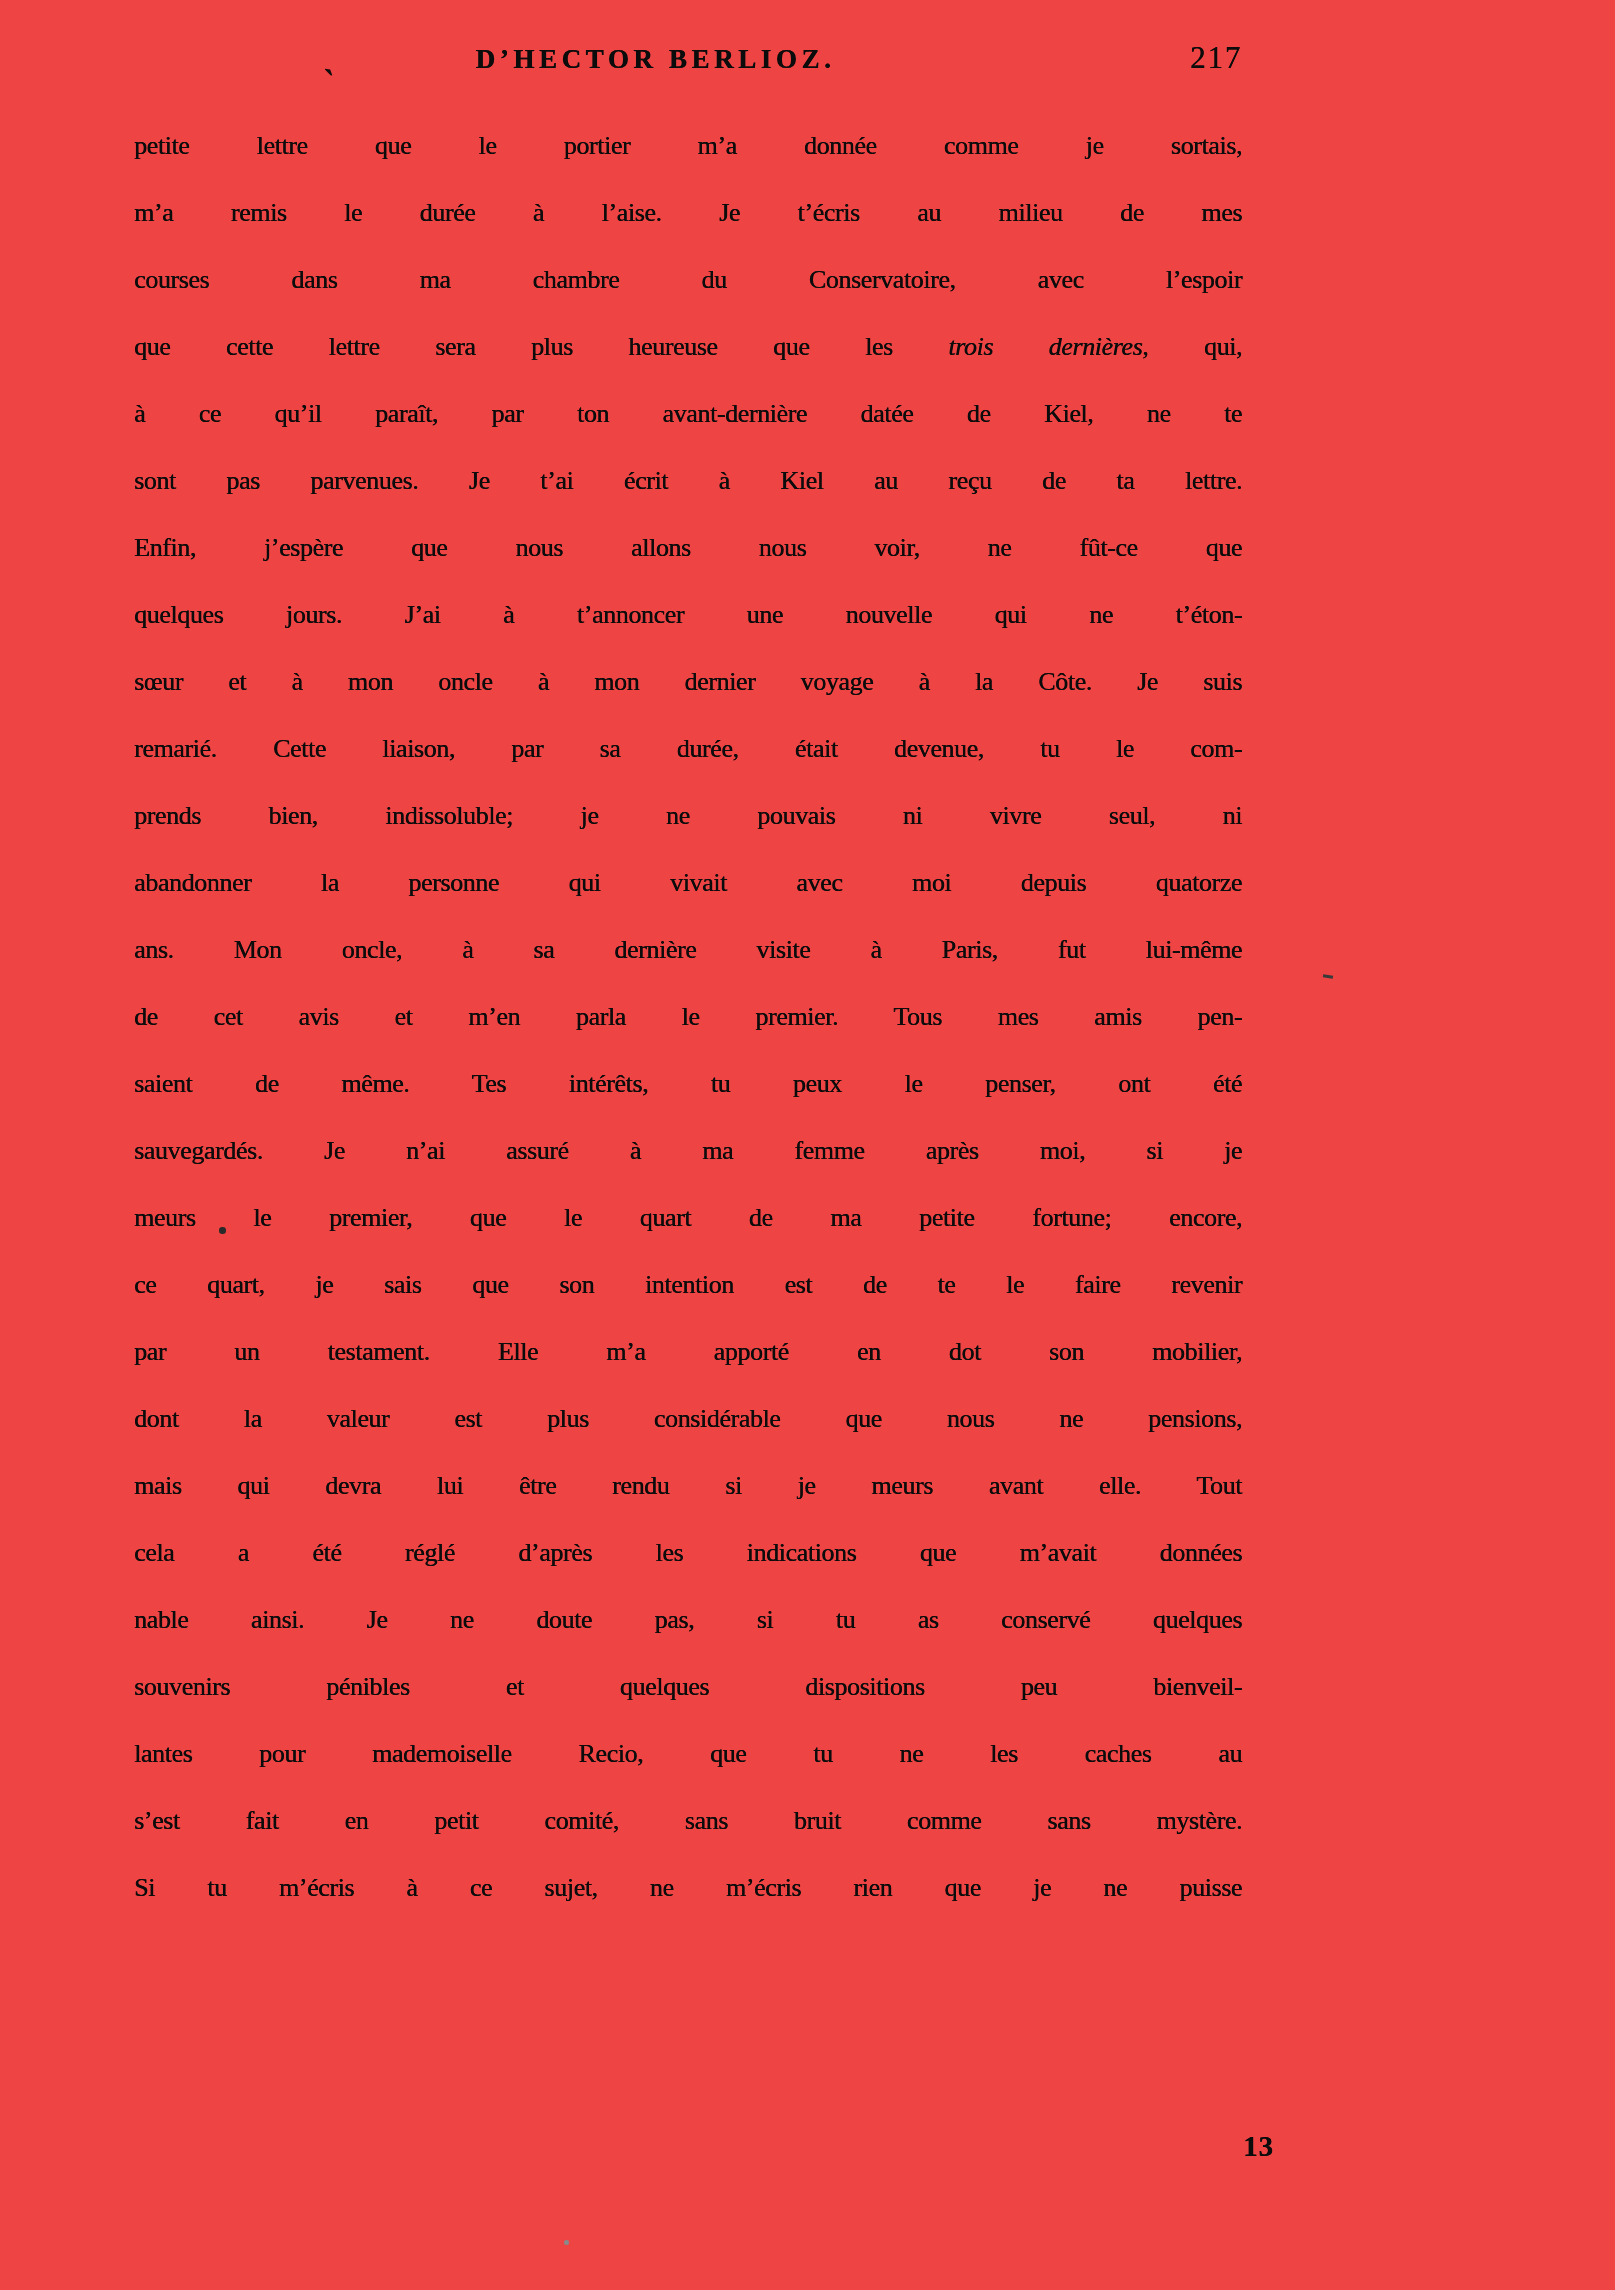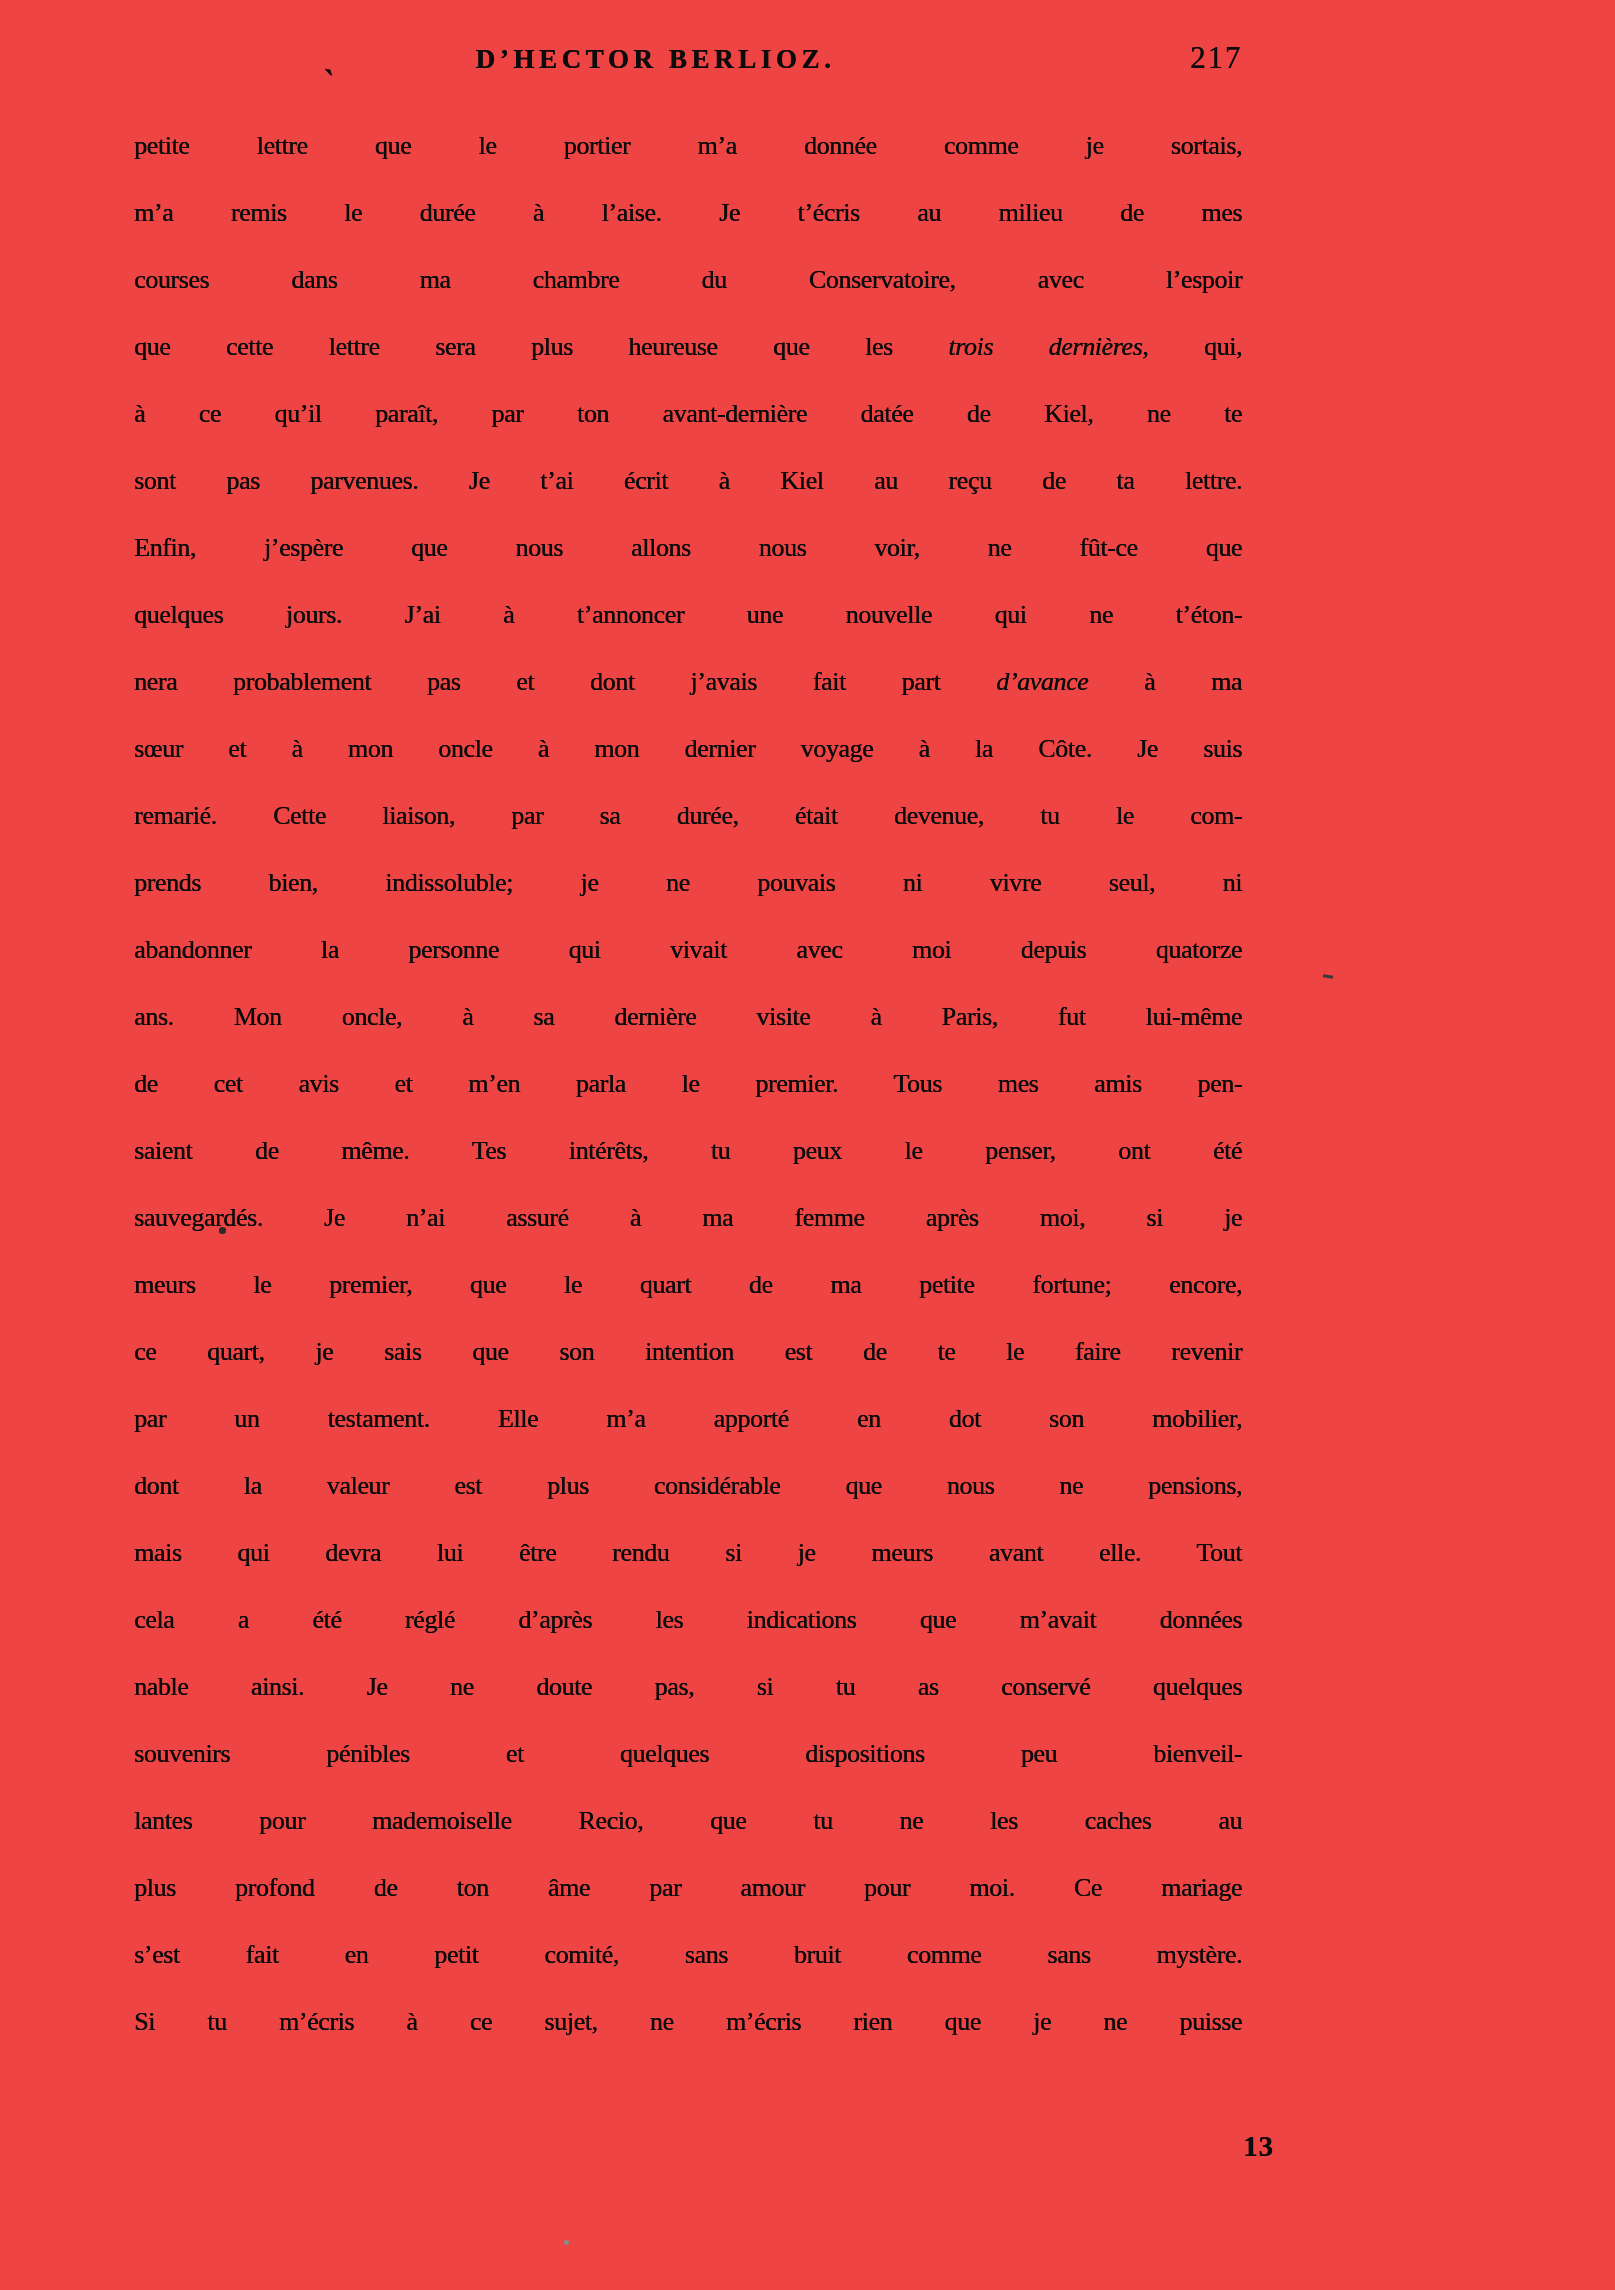--- a/index.html
+++ b/index.html
@@ -92,39 +92,37 @@
 
   <div class="body-text">
       <div class="line">petite lettre que le portier m’a donnée comme je sortais,</div>
       <div class="line">m’a remis le durée à l’aise. Je t’écris au milieu de mes</div>
       <div class="line">courses dans ma chambre du Conservatoire, avec l’espoir</div>
       <div class="line">que cette lettre sera plus heureuse que les <em>trois dernières</em>, qui,</div>
       <div class="line">à ce qu’il paraît, par ton avant-dernière datée de Kiel, ne te</div>
       <div class="line">sont pas parvenues. Je t’ai écrit à Kiel au reçu de ta lettre.</div>
       <div class="line">Enfin, j’espère que nous allons nous voir, ne fût-ce que</div>
       <div class="line">quelques jours. J’ai à t’annoncer une nouvelle qui ne t’éton-</div>
-      <div class="line">nera probablement pas et dont j’avais fait part <em>d’avance</em> à ma</div>
       <div class="line">sœur et à mon oncle à mon dernier voyage à la Côte. Je suis</div>
       <div class="line">remarié. Cette liaison, par sa durée, était devenue, tu le com-</div>
       <div class="line">prends bien, indissoluble; je ne pouvais ni vivre seul, ni</div>
       <div class="line">abandonner la personne qui vivait avec moi depuis quatorze</div>
       <div class="line">ans. Mon oncle, à sa dernière visite à Paris, fut lui-même</div>
       <div class="line">de cet avis et m’en parla le premier. Tous mes amis pen-</div>
       <div class="line">saient de même. Tes intérêts, tu peux le penser, ont été</div>
       <div class="line">sauvegardés. Je n’ai assuré à ma femme après moi, si je</div>
       <div class="line">meurs le premier, que le quart de ma petite fortune; encore,</div>
       <div class="line">ce quart, je sais que son intention est de te le faire revenir</div>
       <div class="line">par un testament. Elle m’a apporté en dot son mobilier,</div>
       <div class="line">dont la valeur est plus considérable que nous ne pensions,</div>
       <div class="line">mais qui devra lui être rendu si je meurs avant elle. Tout</div>
       <div class="line">cela a été réglé d’après les indications que m’avait données</div>
       <div class="line">nable ainsi. Je ne doute pas, si tu as conservé quelques</div>
       <div class="line">souvenirs pénibles et quelques dispositions peu bienveil-</div>
       <div class="line">lantes pour mademoiselle Recio, que tu ne les caches au</div>
-      <div class="line">plus profond de ton âme par amour pour moi. Ce mariage</div>
       <div class="line">s’est fait en petit comité, sans bruit comme sans mystère.</div>
       <div class="line">Si tu m’écris à ce sujet, ne m’écris rien que je ne puisse</div>
     </div>
 
   <div class="sig">13</div>
 
   <div class="speck speck-dot"></div>
   <div class="speck speck-dash"></div>
   <div class="speck speck-faint"></div>
 

